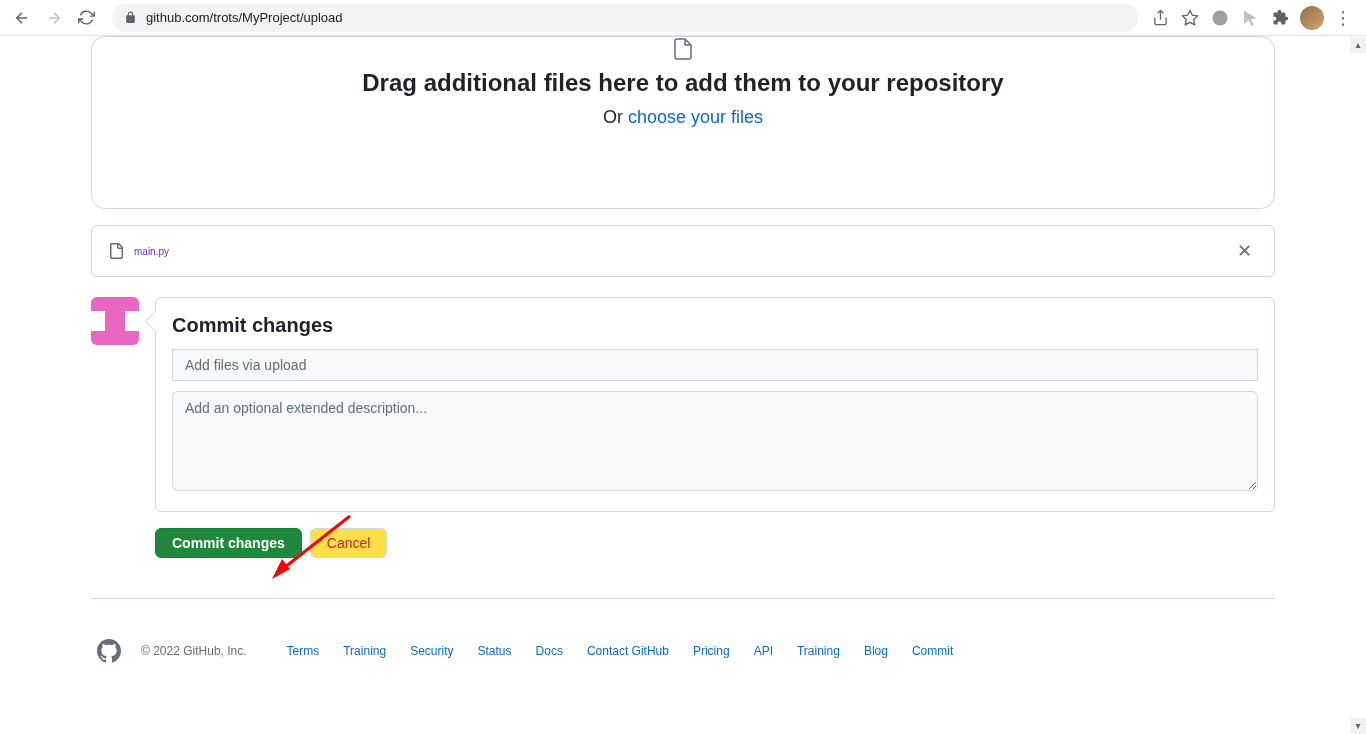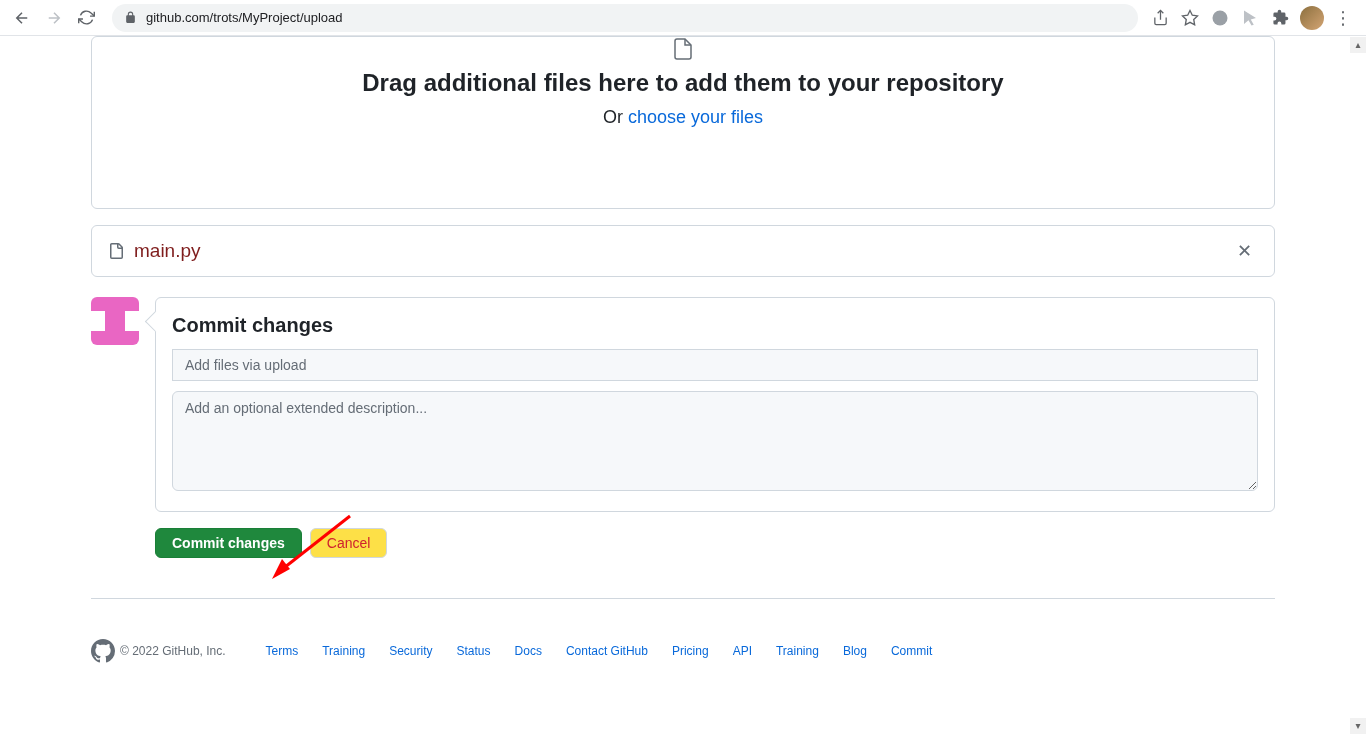--- a/index.html
+++ b/index.html
@@ -87,21 +87,21 @@
     .content::-webkit-scrollbar-track { background: #f1f1f1; }
     .content::-webkit-scrollbar-thumb { background: #c1c1c1; }
     .container {
       max-width: 1216px;
       margin: 0 auto;
       padding: 0 16px;
     }
     
     .drop-zone {
       border: 1px solid #d0d7de;
-      border-radius: 6px;
+      border-radius: 14px;
       padding: 0 20px 80px 20px;
       text-align: center;
       margin-bottom: 16px;
     }
     .file-icon {
       margin: 0 auto 8px;
       width: 24px;
       height: 24px;
     }
     .drop-title {
@@ -128,22 +128,22 @@
       margin-bottom: 20px;
     }
     .file-row-icon {
       width: 16px;
       height: 16px;
       margin-right: 10px;
       color: #656d76;
     }
     .file-name {
       flex: 1;
-      color: #7f1d1d;
-      font-size: 19px;
+      color: #6d28d9;
+      font-size: 10px;
     }
     .file-remove {
       color: #656d76;
       font-size: 18px;
       cursor: pointer;
       padding: 2px 6px;
     }
     
     .commit-wrapper {
       display: flex;
@@ -260,22 +260,23 @@
     .footer {
       display: flex;
       align-items: center;
       padding: 40px 0;
       gap: 40px;
       font-size: 12px;
     }
     .footer-left {
       display: flex;
       align-items: center;
-      gap: 5px;
+      gap: 20px;
       color: #656d76;
+      margin-left: 6px;
     }
     .footer-links {
       flex: 1;
       display: flex;
       gap: 24px;
     }
     .footer-links a {
       color: #0969da;
       text-decoration: none;
       font-size: 12px;

